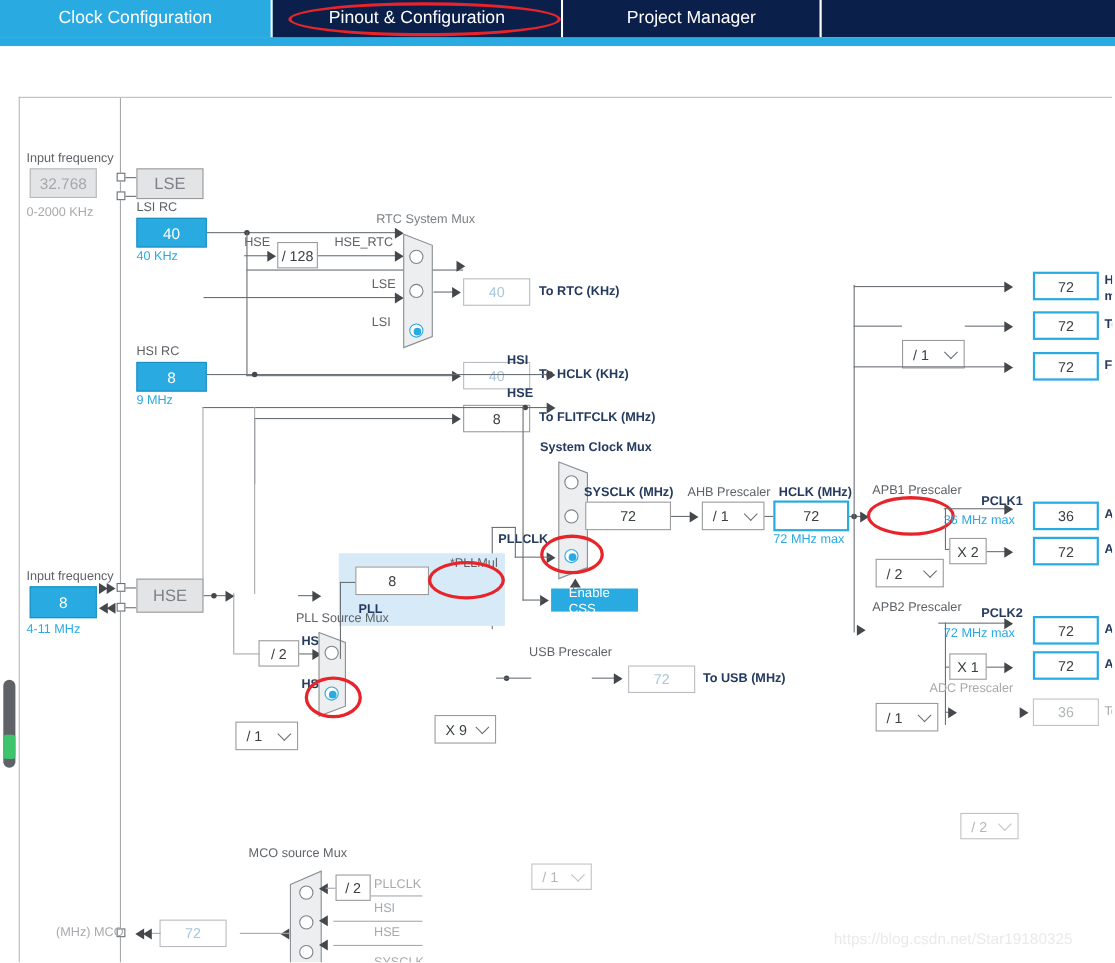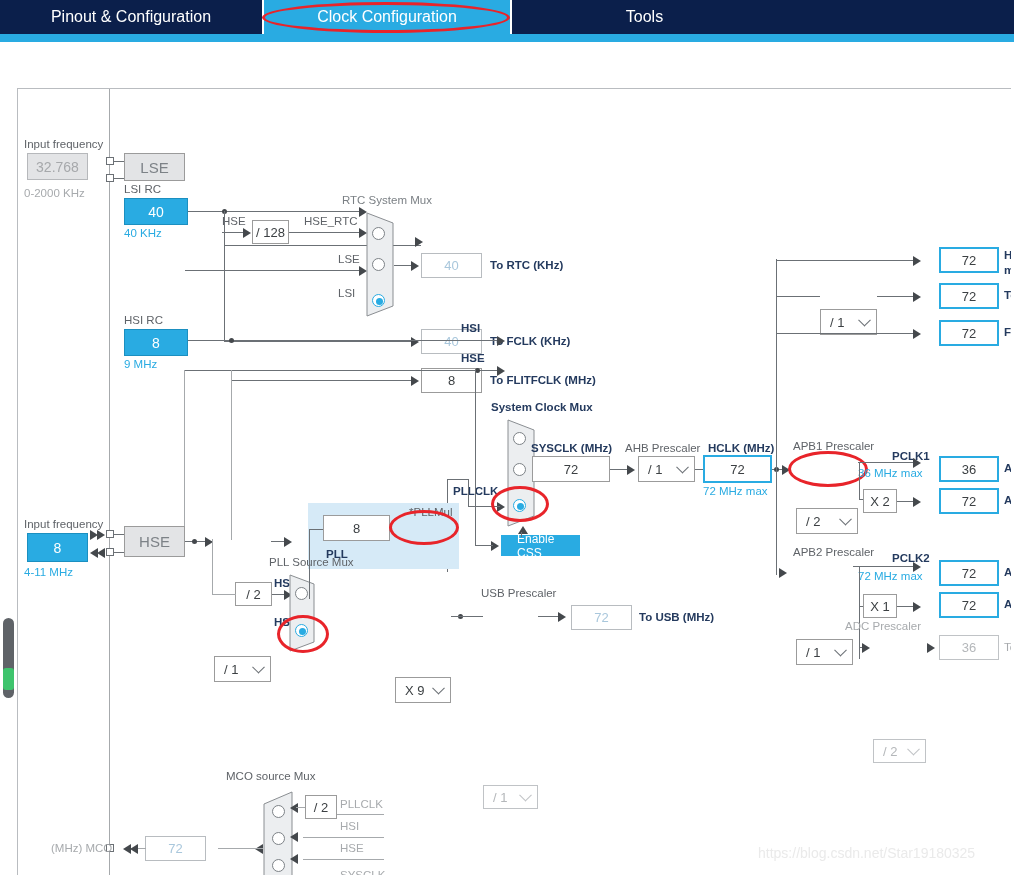--- a/index.html
+++ b/index.html
@@ -198,28 +198,28 @@
   #watermark {
     position:absolute; left:758px; top:845px;
     font-size:14px; color:#eaeaea;
     user-select:none;
   }
 </style>
 </head>
 <body>
 
 <div id="tabbar">
+  <div class="tab active" style="width:248px">
+    <span>Clock Configuration</span>
+  </div>
   <div class="tab" style="width:264px">
     <span>Pinout &amp; Configuration</span>
   </div>
-  <div class="tab active" style="width:248px">
-    <span>Clock Configuration</span>
-  </div>
-  <div class="tab" style="width:265px;border-right:none">
-    <span>Tools</span>
+  <div class="tab" style="width:235px">
+    <span>Project Manager</span>
   </div>
 </div>
 <div id="tab-underline"></div>
 <div id="tab-ellipse"></div>
 
 <div id="toolbar">
   <div class="tb-icon" style="left:208px">
     <svg width="20" height="20" viewBox="0 0 20 20">
         <path d="M6 5 L3 8 L6 11 M3 8 L13 8 A4 4 0 0 1 13 16 L7 16" fill="none" stroke="#29abe2" stroke-width="1.6"></path>
       </svg>
@@ -310,21 +310,21 @@
     <div class="mux-radio" style="left:6px; top:46px;"></div>
     <div class="mux-radio on" style="left:6px; top:82px;"></div>
   </div>
 
   <div class="abs hline" style="left:376px; top:176px; width:22px;"></div>
   <div class="abs arrow-r" style="left:393px; top:172px;"></div>
   <div class="abs vbox dim" style="left:403px; top:164px; width:61px; height:25px;">40</div>
   <div class="abs lbl dark" style="left:472px; top:170px;">To RTC (KHz)</div>
 
   <div class="abs vbox dim" style="left:403px; top:240px; width:61px; height:25px;">40</div>
-  <div class="abs lbl dark" style="left:472px; top:246px;">To FCLK (KHz)</div>
+  <div class="abs lbl dark" style="left:472px; top:246px;">To HCLK (KHz)</div>
   <div class="abs vline" style="left:206px; top:156px; height:97px;"></div>
   <div class="abs hline" style="left:206px; top:252px; width:192px;"></div>
   <div class="abs arrow-r" style="left:393px; top:248px;"></div>
 
   <div class="abs vbox" style="left:403px; top:279px; width:61px; height:25px;">8</div>
   <div class="abs lbl dark" style="left:472px; top:285px;">To FLITFCLK (MHz)</div>
   <div class="abs hline" style="left:213px; top:291px; width:185px;"></div>
   <div class="abs arrow-r" style="left:393px; top:287px;"></div>
   <div class="abs vline" style="left:213px; top:291px; height:60px;"></div>
 
@@ -501,21 +501,21 @@
   <div class="abs vbox" style="left:217px; top:493px; width:37px; height:24px; top:493px;">/ 2</div>
   <div class="abs hline" style="left:254px; top:505px; width:16px;"></div>
   <div class="abs arrow-r" style="left:266px; top:501px;"></div>
   <div class="abs lbl dark" style="left:256px; top:488px;">HSI</div>
   <div class="abs lbl dark" style="left:256px; top:527px;">HSE</div>
 
   <div id="pll-group" style="left:290px; top:414px; width:151px; height:66px;"></div>
   <div class="abs lbl dark" style="left:308px; top:459px;">PLL</div>
   <div class="abs lbl" style="left:391px; top:417px;">*PLLMul</div>
   <div class="abs vbox" style="left:305px; top:427px; width:67px; height:26px; top:426px;">8</div>
-  <div class="sel abs" style="left:377px; top:434px; width:56px; height:26px;">
+  <div class="sel abs" style="left:377px; top:407px; width:56px; height:26px;">
     <span>X 9</span>
     <span class="chev"></span>
   </div>
   <div class="ellipse-hi" style="left:371px; top:421px; width:70px; height:35px;"></div>
 
   <div class="abs lbl" style="left:251px; top:467px;">PLL  Source Mux</div>
   <div class="abs" style="left:271px; top:485px; width:26px; height:78px;">
     <svg width="26" height="78" viewBox="0 0 26 78">
         <polygon points="1,1 25,10 25,68 1,77" fill="#eceef0" stroke="#8a8e92" stroke-width="1"></polygon>
       </svg>

